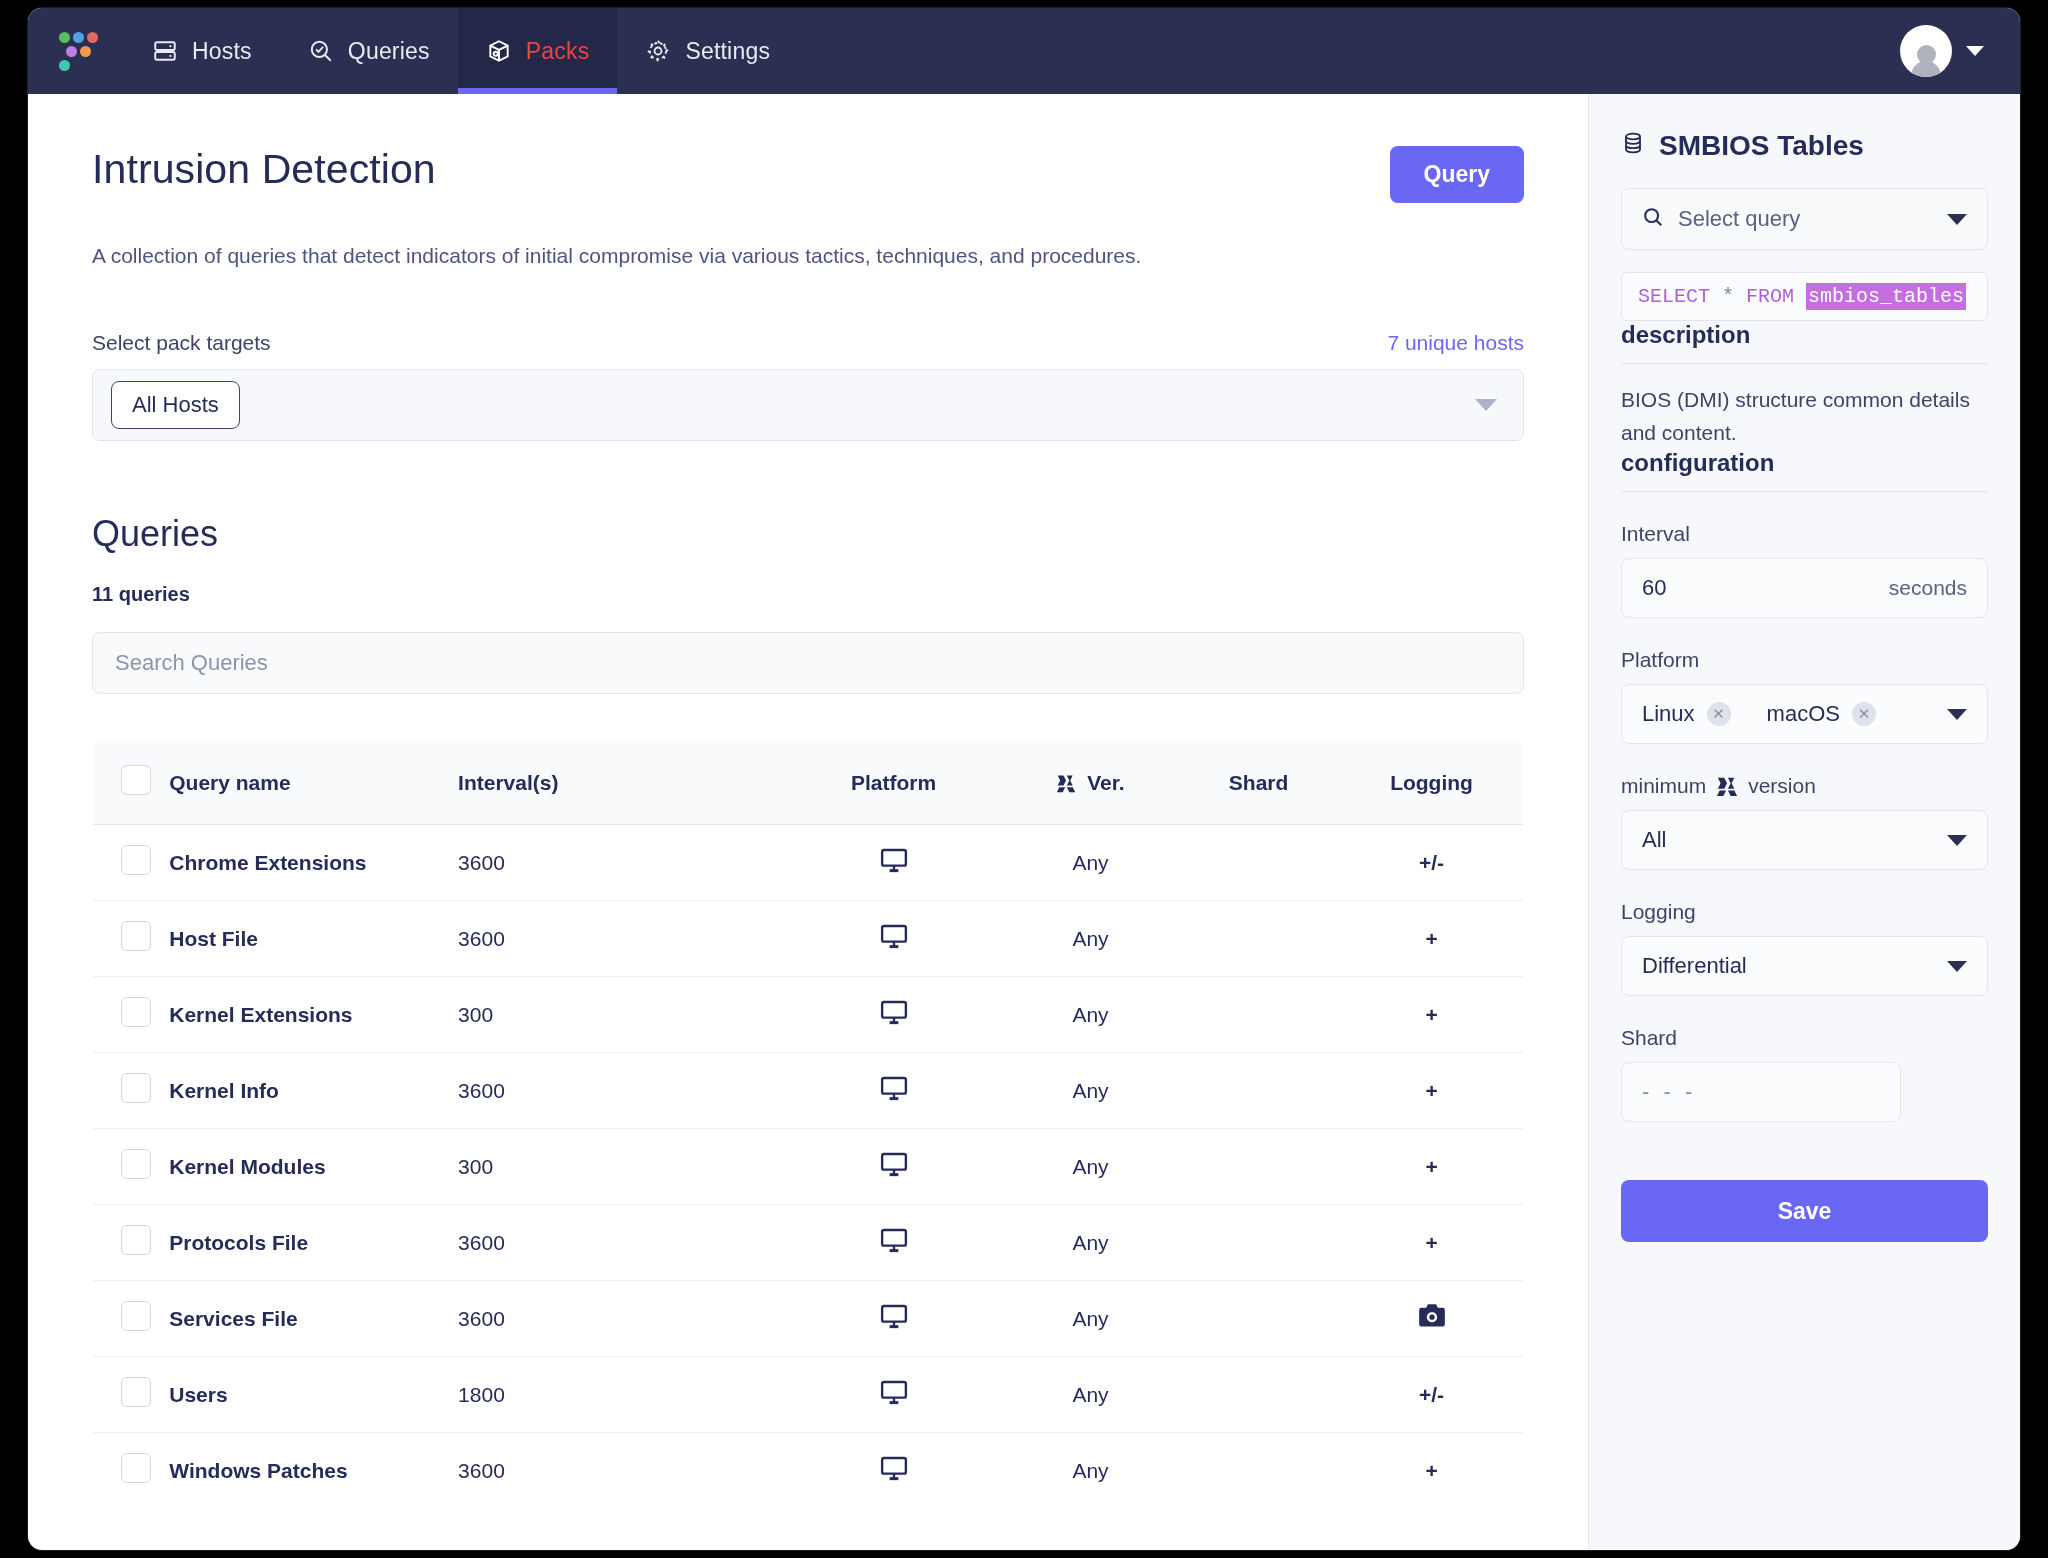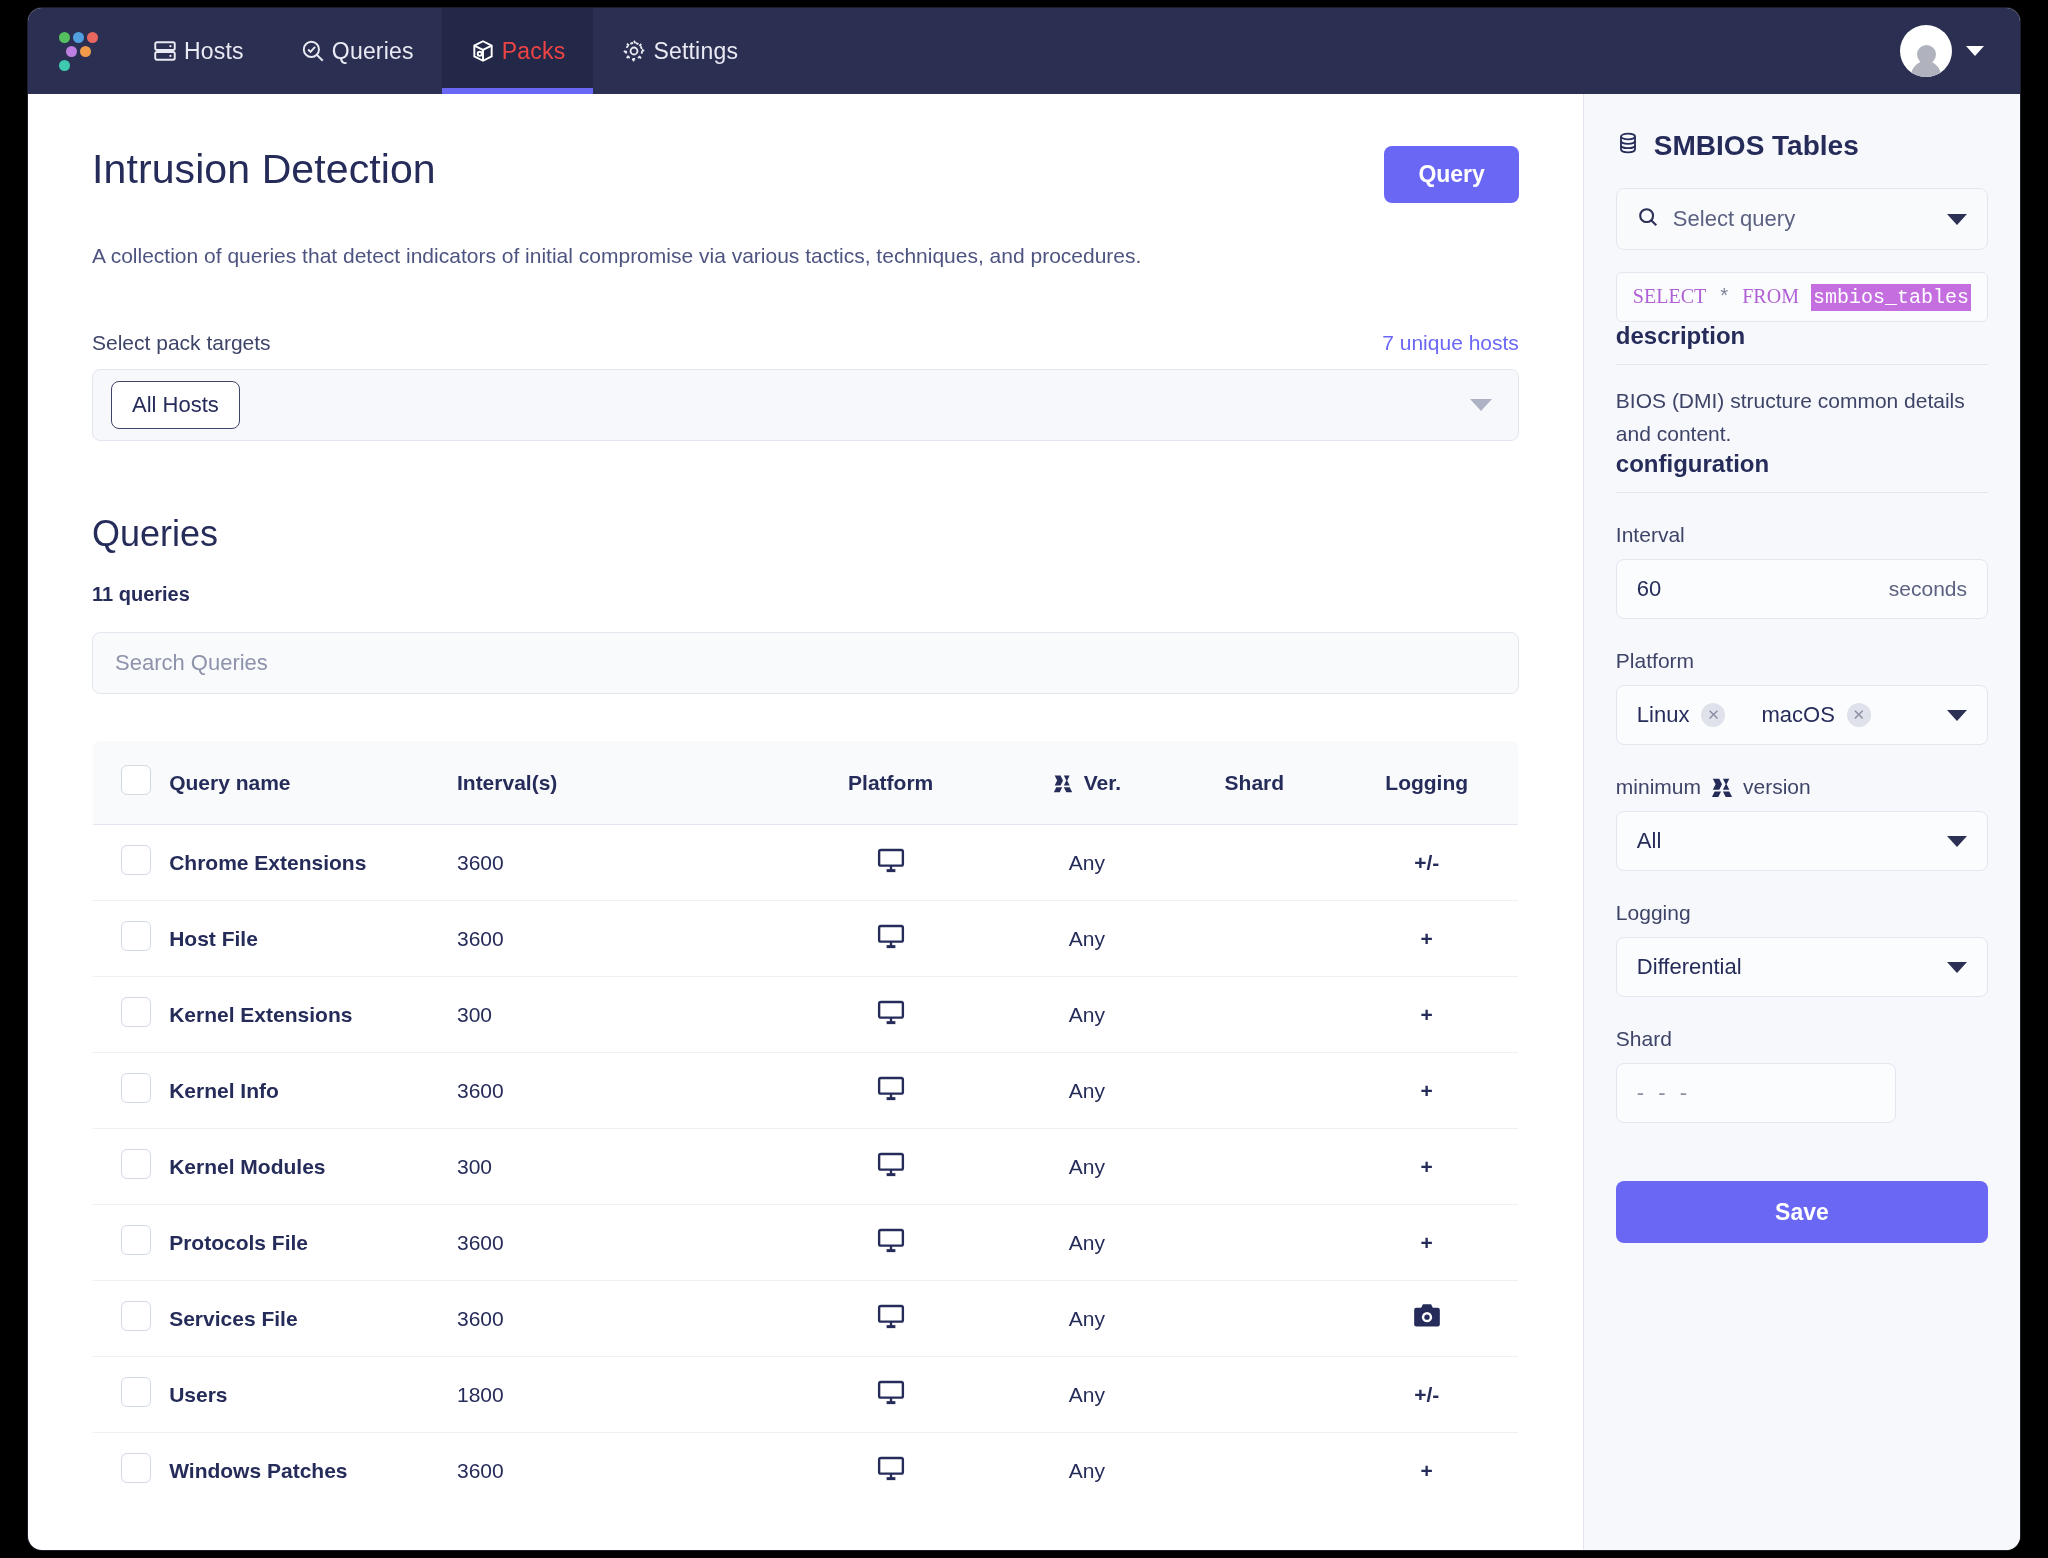--- a/index.html
+++ b/index.html
@@ -39,21 +39,21 @@
     position: absolute; width: 11px; height: 11px; border-radius: 50%;
   }
   .logo i.d0 { left: 0px;  top: 0px;  background: #54c05e; }
   .logo i.d1 { left: 14px; top: 0px;  background: #53a0e0; }
   .logo i.d2 { left: 28px; top: 0px;  background: #e8675f; }
   .logo i.d3 { left: 7px;  top: 14px; background: #bd7fe0; }
   .logo i.d4 { left: 21px; top: 14px; background: #f09a4a; }
   .logo i.d5 { left: 0px;  top: 28px; background: #3fc9ae; }
 
   .navtab {
-    display: flex; align-items: center; gap: 6px;
+    display: flex; align-items: center; gap: 14px;
     padding: 0 28px;
     color: #e9eaf3;
     font-size: 23px;
     letter-spacing: .2px;
     cursor: pointer;
     position: relative;
     text-decoration: none;
   }
   .navtab.active {
     background: #242848;
@@ -243,21 +243,21 @@
     margin-top: 22px;
     background: #fbfcfe;
     border: 1px solid #e3e6ef;
     border-radius: 6px;
     padding: 12px 16px;
     font-family: "Liberation Mono", monospace;
     font-size: 20px;
     white-space: nowrap;
     overflow: hidden;
   }
-  .kw { color: #b05fd6; font-family: Liberation Serif, serif; }
+  .kw { color: #b05fd6; }
   .st { color: #7d8199; }
   .tbl { background: #c46ee0; color: #ffffff; padding: 2px 2px; }
 
   .sp-h {
     font-size: 24px; font-weight: bold; color: #262c59;
     padding-bottom: 14px;
     border-bottom: 1px solid #e3e6ef;
   }
   .sp-text {
     margin-top: 20px;

